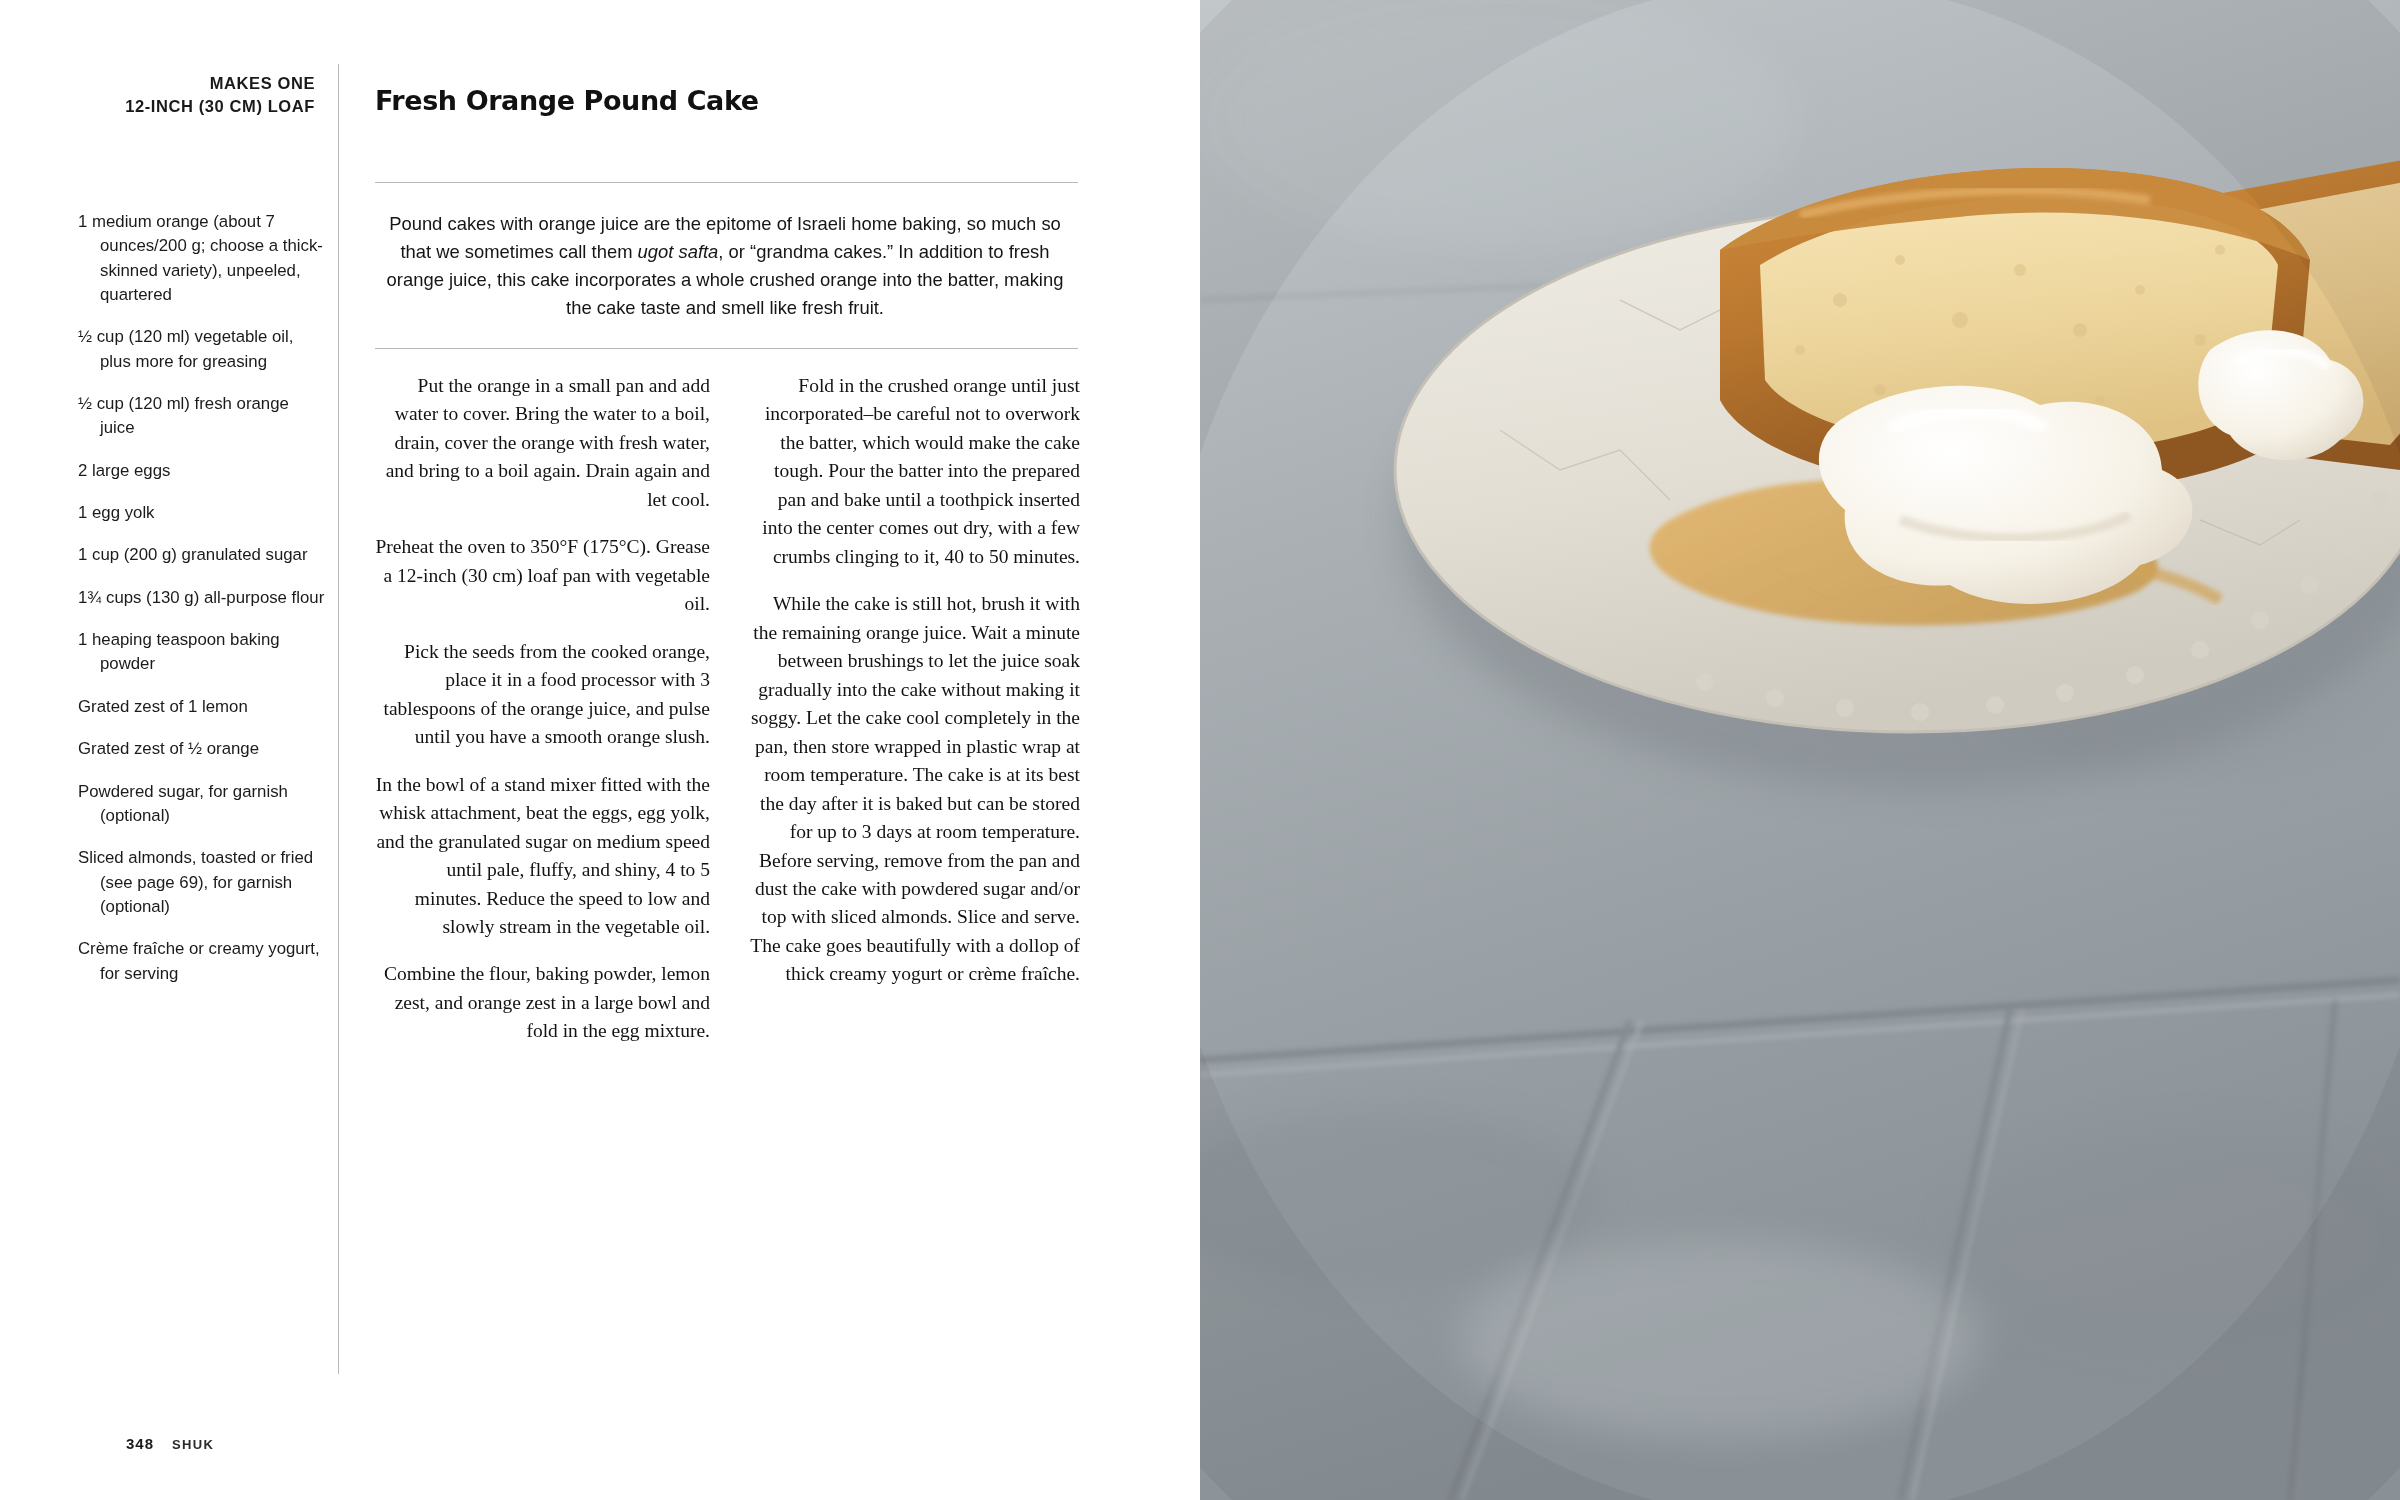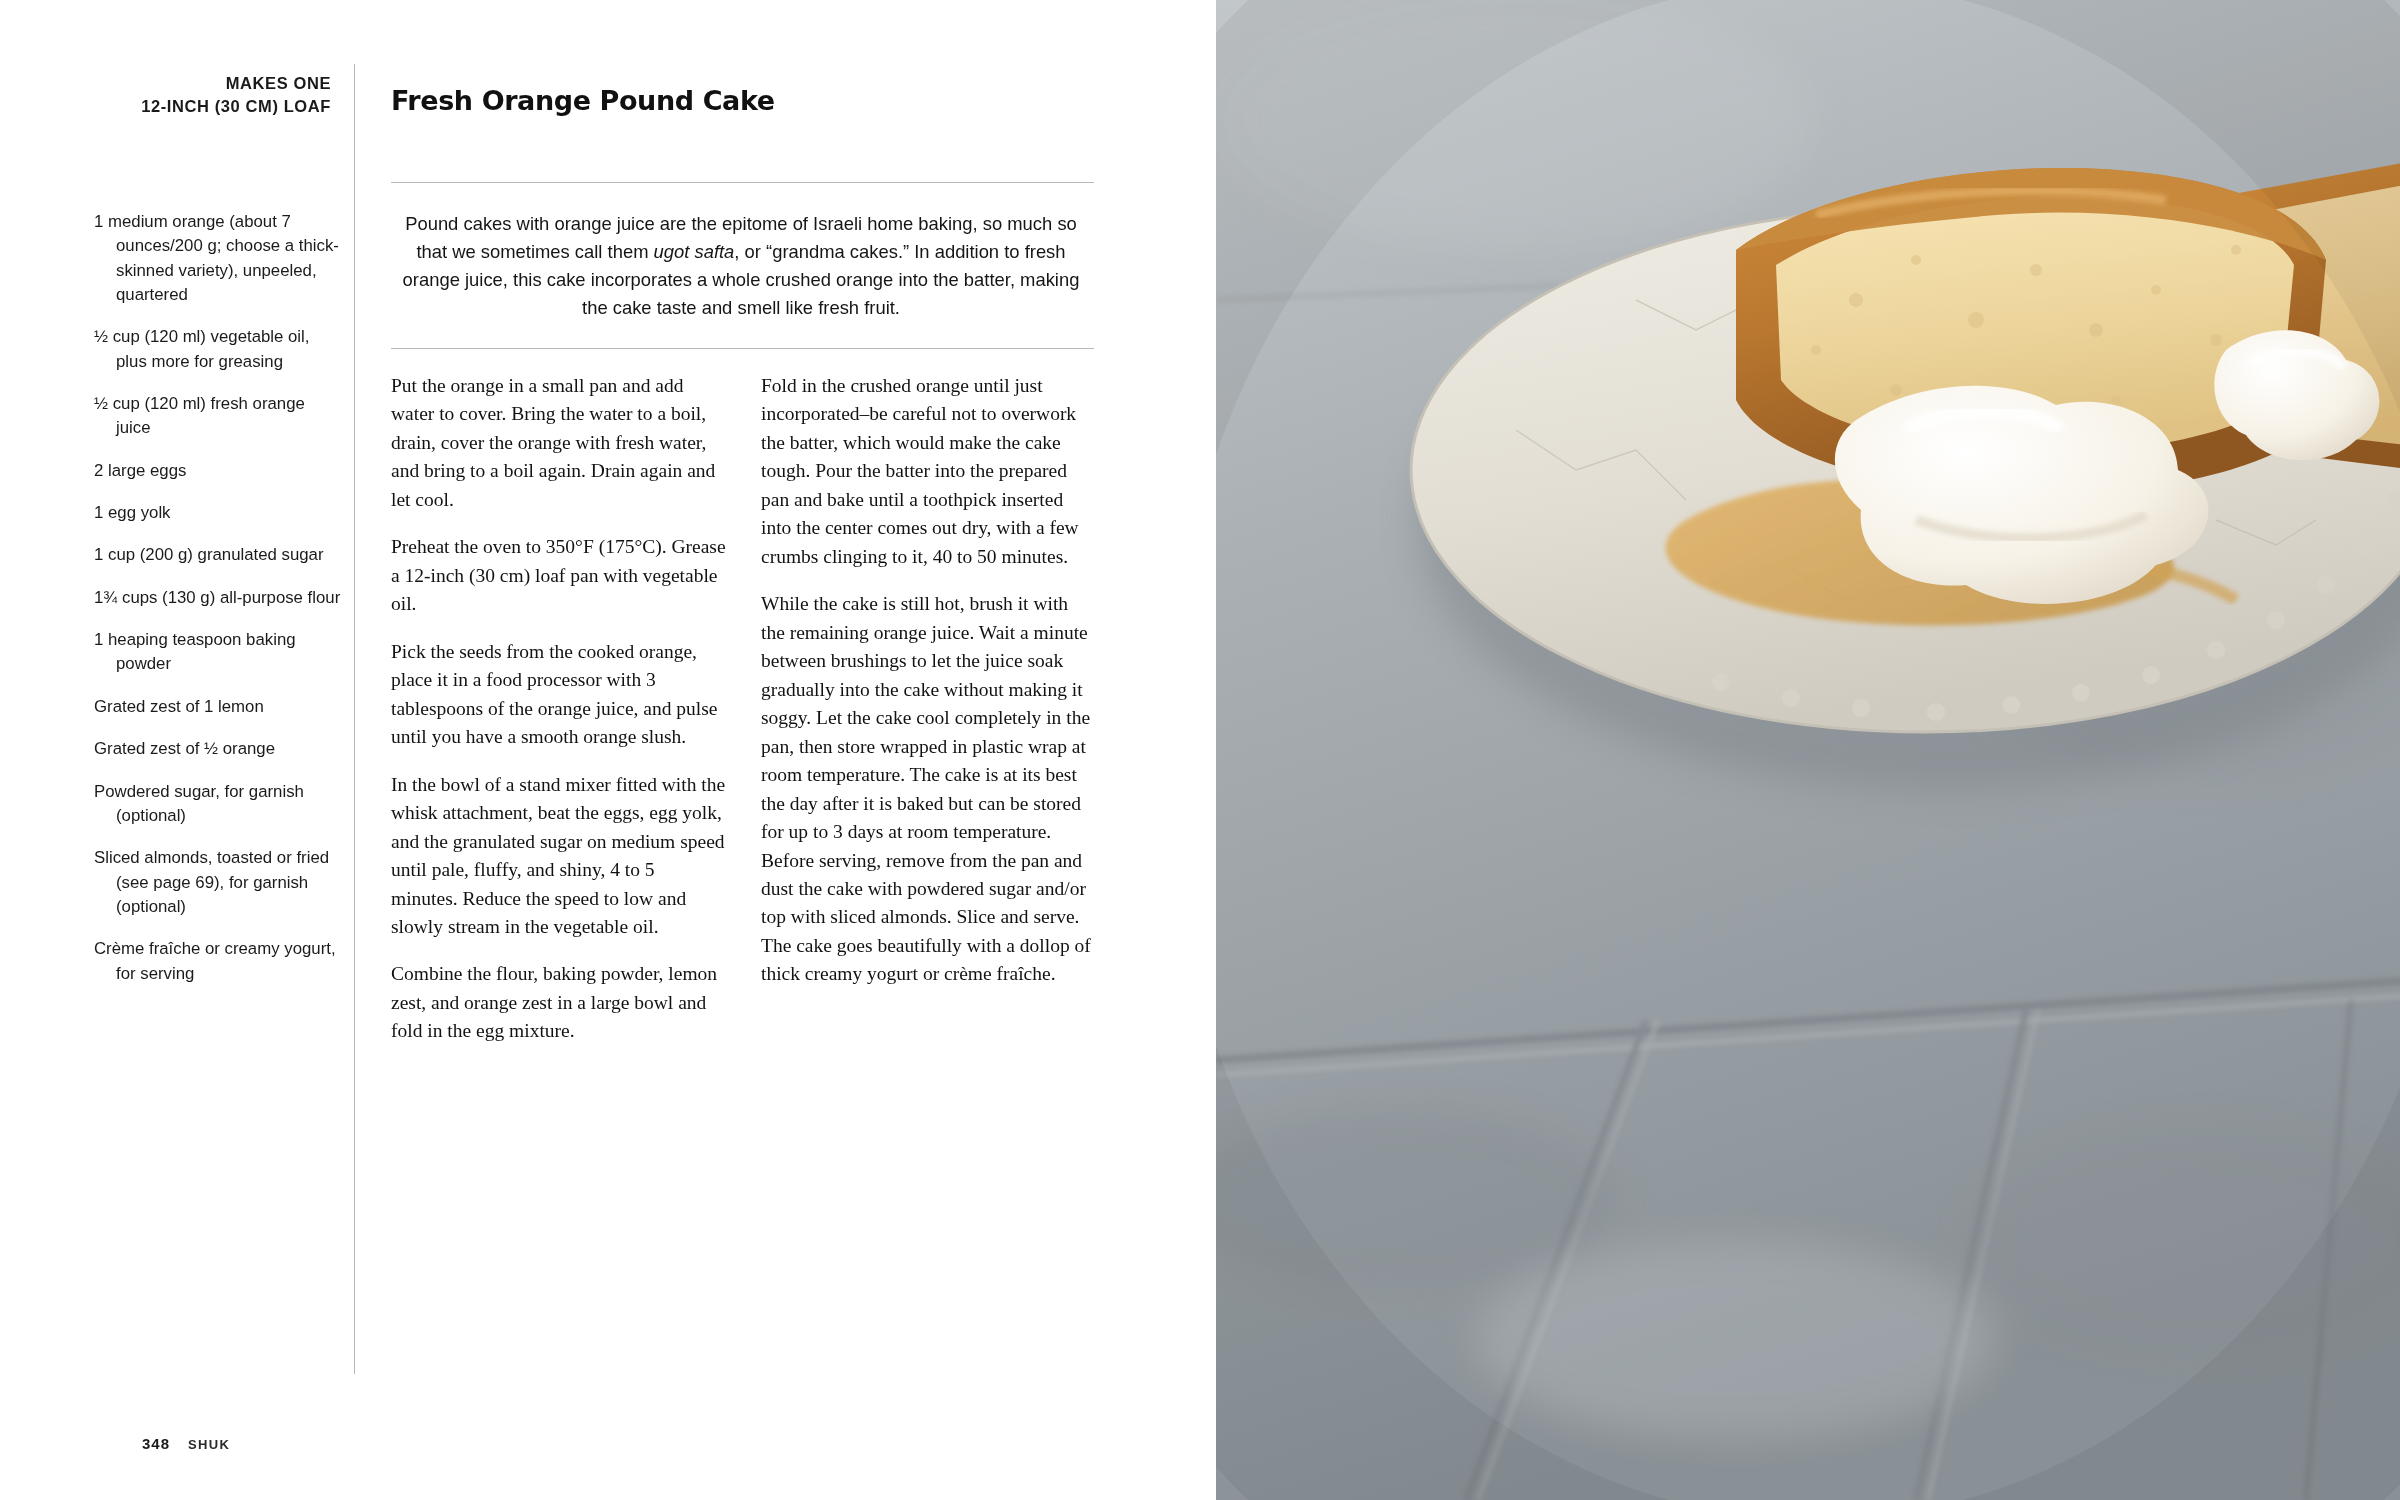--- a/index.html
+++ b/index.html
@@ -8,21 +8,20 @@
     width: 2400px; height: 1500px;
     background: #ffffff;
     font-family: "Liberation Sans", sans-serif;
     overflow: hidden;
   }
   .page {
     position: relative;
     width: 2400px;
     height: 1500px;
     display: flex;
-    padding-left: 16px;
   }
   
   .text-page {
     position: relative;
     width: 1200px;
     height: 1500px;
     background: #ffffff;
     flex: 0 0 1200px;
   }
   .makes-block {
@@ -114,21 +113,21 @@
     display: flex;
     gap: 35px;
   }
   .method-col {
     width: 335px;
     font-family: "Liberation Serif", serif;
     font-size: 19.5px;
     line-height: 1.46;
     color: #121212;
   }
-  .method-col p { margin: 0 0 19px 0; }
+  .method-col p { margin: 0 0 19px 0; text-align: right; }
 
   .folio {
     position: absolute;
     left: 78px;
     bottom: 48px;
     font-family: "Liberation Sans", sans-serif;
     font-size: 15px;
     font-weight: bold;
     letter-spacing: 1px;
     color: #1a1a1a;

